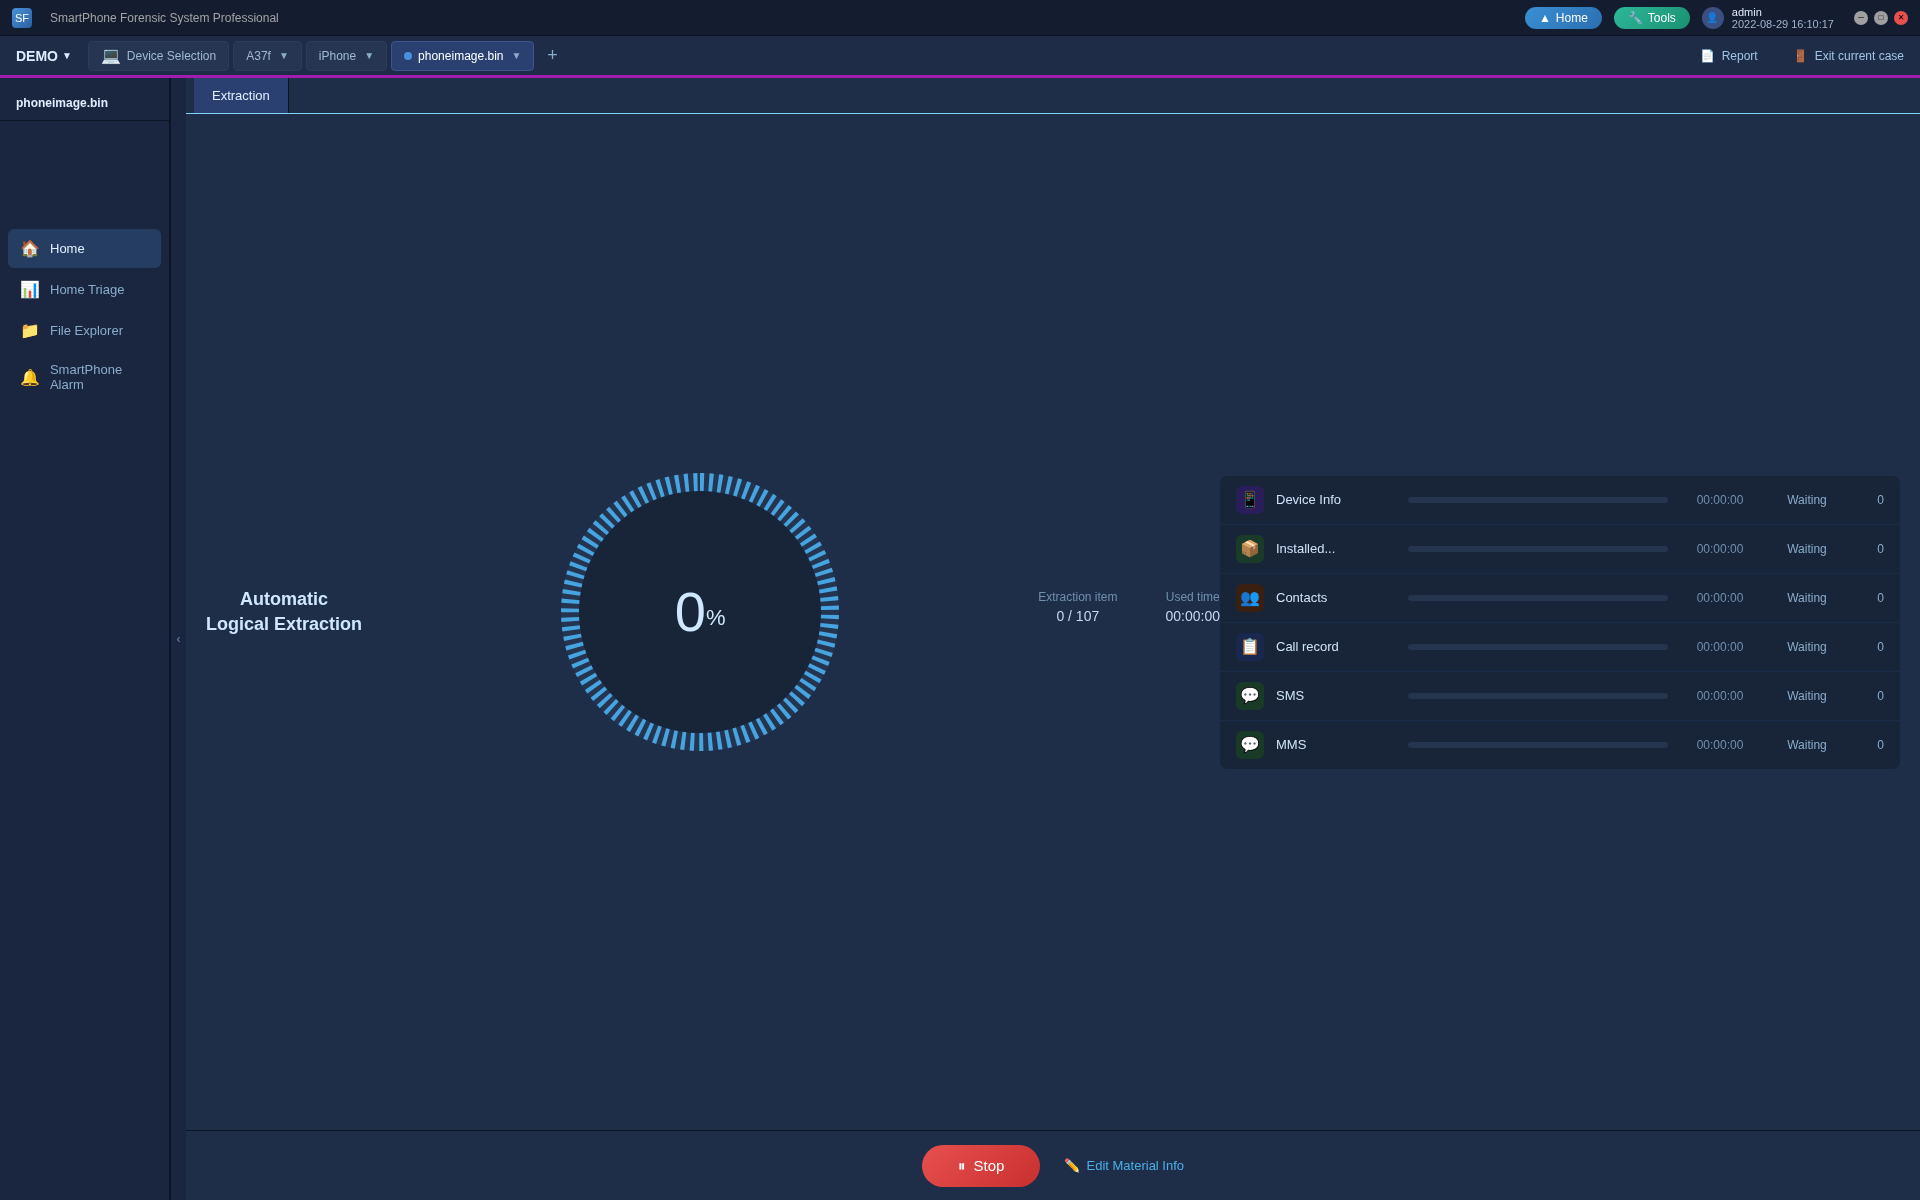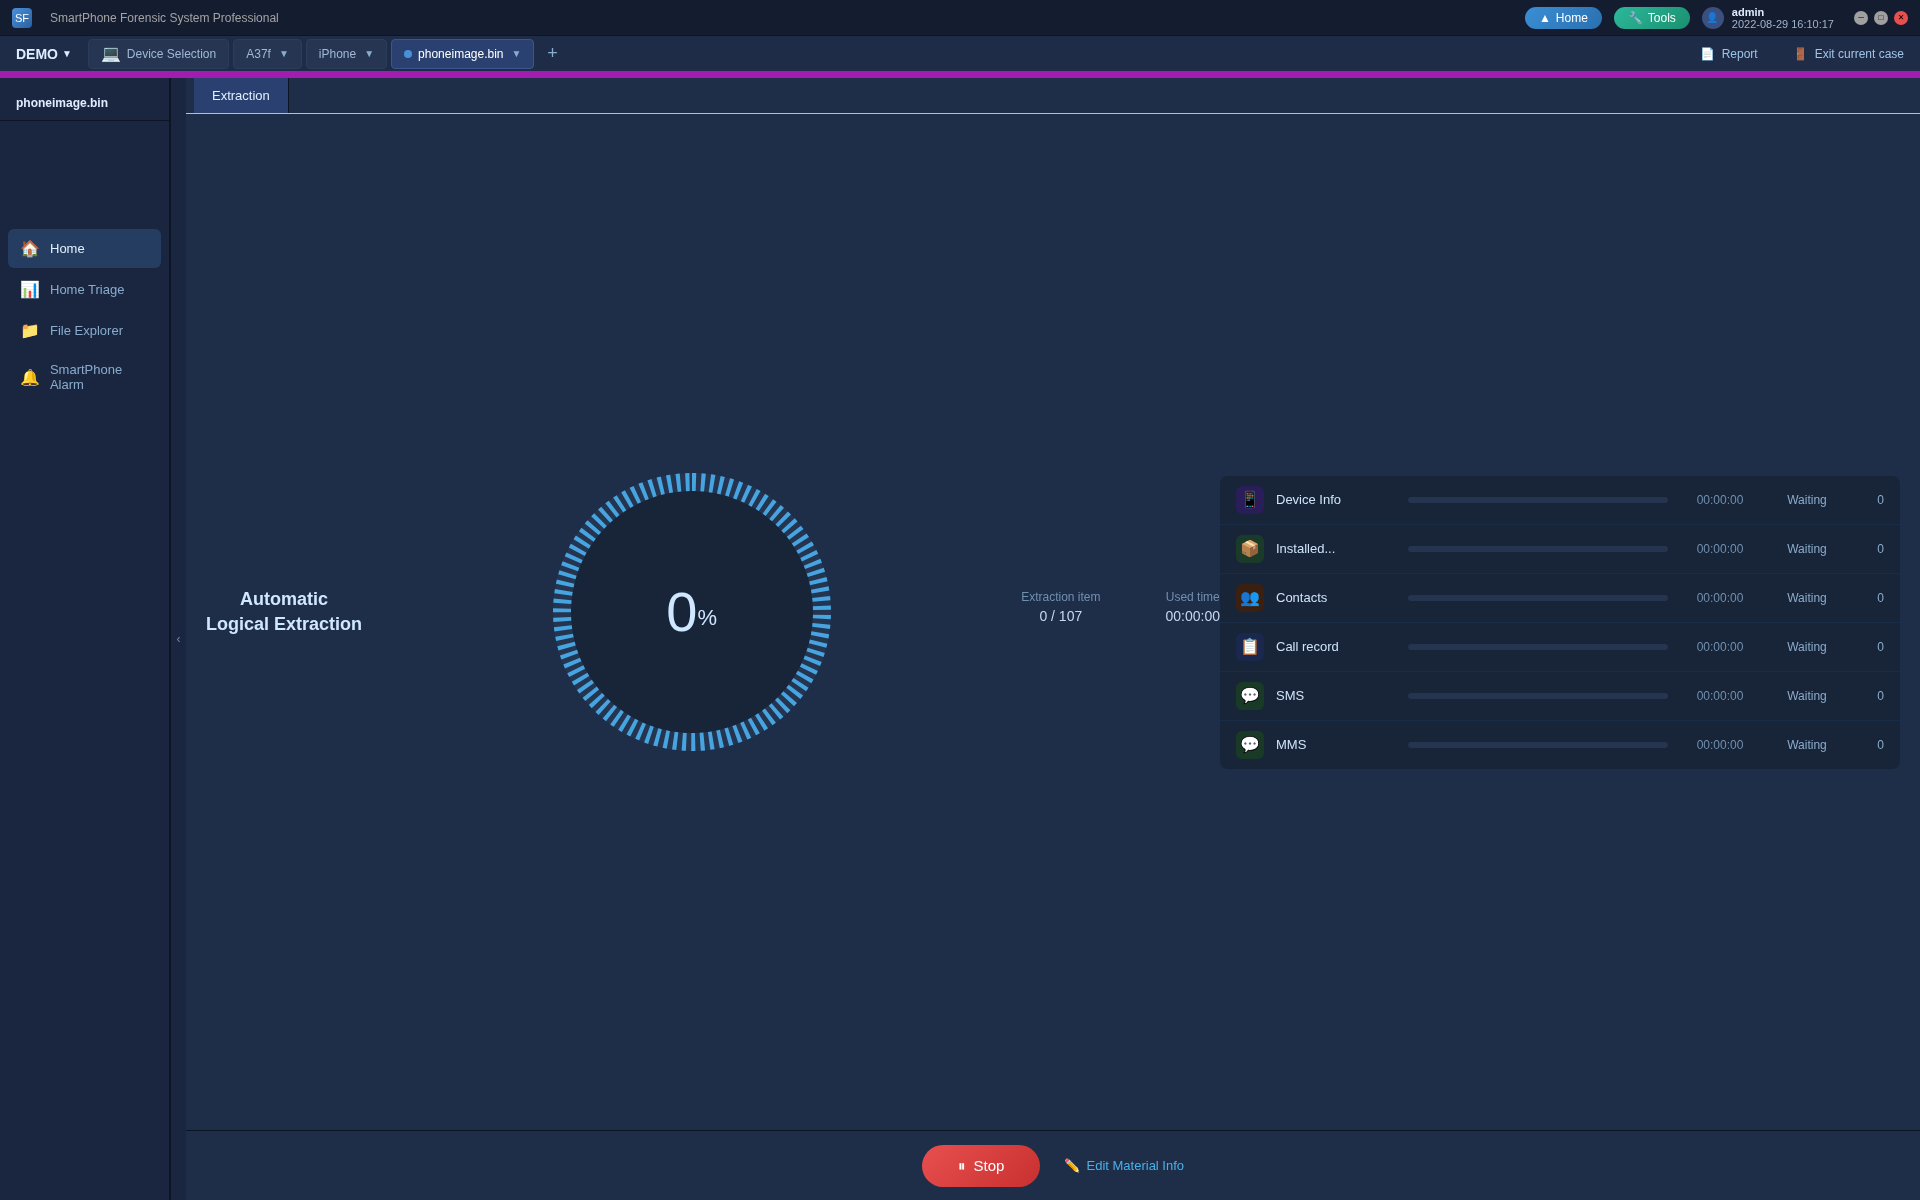--- a/index.html
+++ b/index.html
@@ -106,21 +106,21 @@
       justify-content: center;
     }
 
     
     .tabbar {
       height: 42px;
       background: #1e2c47;
       display: flex;
       align-items: center;
       padding: 0 16px;
-      border-bottom: 7px solid #a21caf;
+      border-bottom: 3px solid #a21caf;
       gap: 4px;
     }
     .demo-label {
       font-size: 14px;
       font-weight: bold;
       color: #e0ecff;
       display: flex;
       align-items: center;
       gap: 4px;
       margin-right: 12px;
@@ -323,21 +323,21 @@
     .progress-percent {
       font-size: 18px;
       color: #d0e8ff;
       vertical-align: super;
       font-size: 22px;
     }
 
     
     .stats-row {
       display: flex;
-      gap: 65px;
+      gap: 48px;
       justify-content: center;
       margin-bottom: 30px;
     }
     .stat-item {
       text-align: center;
     }
     .stat-label {
       font-size: 12px;
       color: #7090b0;
       margin-bottom: 4px;
@@ -466,21 +466,21 @@
       <span>▲</span>
       <span>Home</span>
     </button>
     <button class="tools-btn">
       <span>🔧</span>
       <span>Tools</span>
     </button>
     <div class="admin-info">
       <div class="admin-avatar">👤</div>
       <div>
-        <div style="font-weight:700;color:#e0ecff">admin</div>
+        <div style="font-weight:400;color:#e0ecff">admin</div>
         <div>2022-08-29 16:10:17</div>
       </div>
     </div>
     <div class="window-controls">
       <button class="win-btn" style="background:#a0a0a0">─</button>
       <button class="win-btn" style="background:#a0a0a0">□</button>
       <button class="win-btn" style="background:#e85050">✕</button>
     </div>
   </div>
 </div>

